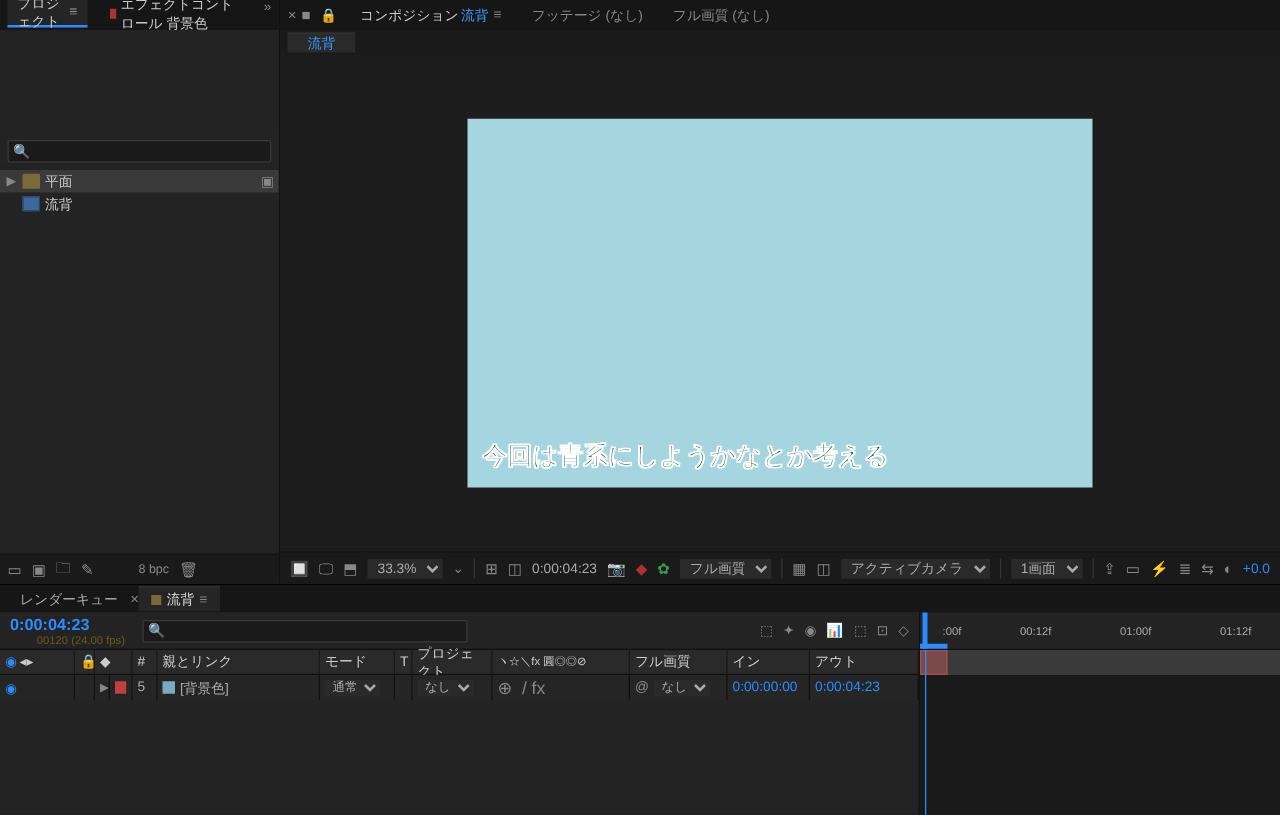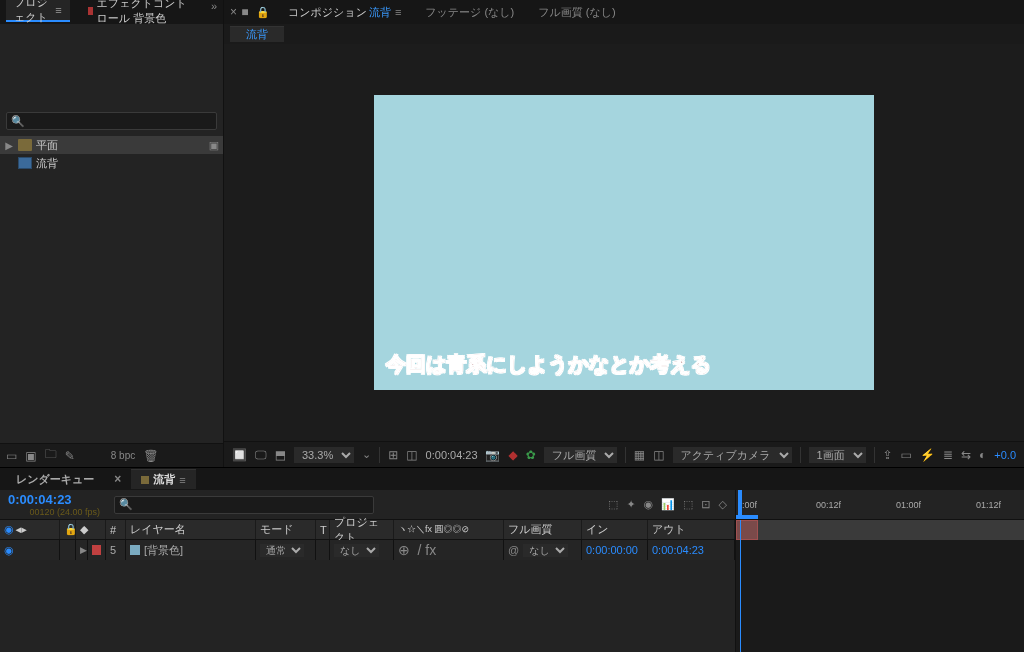--- a/index.html
+++ b/index.html
@@ -85,40 +85,40 @@
     flex:1; background:#1c1c1c; position:relative;
     display:flex; align-items:center; justify-content:center;
   }
   .canvas {
     width: 500px; height: 295px;
     background: #a5d5de;
     position: relative;
   }
   .caption {
     position:absolute; left: 12px; bottom: 12px;
-    color:#7f1d1d; font-weight:700; font-size:20px;
+    color:#14532d; font-weight:400; font-size:20px;
     -webkit-text-stroke: 1px #fff;
     text-shadow: 1px 1px 0 #fff, -1px -1px 0 #fff, -1px 1px 0 #fff, 1px -1px 0 #fff;
   }
   .viewer-footer {
     height: 26px; background:#1a1a1a; border-top: 1px solid #111;
     display:flex; align-items:center; gap:8px; padding: 0 8px;
     color:#aaa; font-size:11px;
   }
   .vf-item { display:flex; align-items:center; gap:3px;}
   .dd { background:#2a2a2a; border:none; color:#aaa; font-size:11px; padding:1px 4px;}
   .accent-num { color:#2a8cff; font-size:11px;}
   .vdiv { width:1px; height:16px; background:#333;}
 
   
   .timeline {
     height: 185px; background:#1e1e1e; border-top:1px solid #000;
     display:flex; flex-direction:column;
   }
-  .tl-tabs { height: 22px; background:#161616; display:flex; align-items:center; padding:0 6px; gap:10px;font-weight:bold;}
+  .tl-tabs { height: 22px; background:#161616; display:flex; align-items:center; padding:0 6px; gap:0;}
   .tl-tab { padding:0 10px; height:20px; display:flex; align-items:center; color:#aaa; font-size:11px;}
   .tl-tab.active { background:#252525; border-top:1px solid #333; color:#ddd;}
   .tl-tab .sq { width:8px; height:8px; background:#7a6a3a; margin-right:4px;}
   .tl-body { flex:1; display:flex; }
   .tl-left { width:736px; display:flex; flex-direction:column; background:#232323; border-right:1px solid #111;}
   .tl-header-row { height:30px; display:flex; align-items:center; background:#232323; border-bottom:1px solid #111;}
   .timecode-block { width:108px; padding:0 8px;}
   .tc { color:#2a8cff; font-weight:bold; font-size:13px;}
   .tc-sub { color:#6a5a1a; font-size:9px;text-align:right;}
   .tl-search { flex:1; padding:0 6px;}
@@ -289,21 +289,21 @@
         </div>
       </div>
       <div class="tl-col-headers">
         <div class="tlh" style="width:60px">
           <span class="eye">◉</span>
             <span style="margin-left:2px">◂▸</span>
         </div>
         <div class="tlh" style="width:16px">🔒</div>
         <div class="tlh" style="width:30px">◆</div>
         <div class="tlh" style="width:20px">#</div>
-        <div class="tlh" style="width:130px">レイヤー名</div>
+        <div class="tlh" style="width:130px">親とリンク</div>
         <div class="tlh" style="width:60px">モード</div>
         <div class="tlh" style="width:14px">T</div>
         <div class="tlh" style="width:64px">プロジェクト</div>
         <div class="tlh" style="width:110px;font-size:9px">ヽ☆＼fx 圓◎◎⊘</div>
         <div class="tlh" style="width:78px">フル画質</div>
         <div class="tlh" style="width:66px">イン</div>
         <div class="tlh" style="flex:1">アウト</div>
       </div>
       <div class="tl-layer">
         <div class="tlc" style="width:60px">
@@ -334,21 +334,21 @@
           <select class="ddm"><option>なし</option></select>
         </div>
         <div class="tlc" style="width:66px;color:#2a8cff">0:00:00:00</div>
         <div class="tlc" style="flex:1;color:#2a8cff">0:00:04:23</div>
       </div>
     </div>
     <div class="tl-right">
       <div class="time-ruler">
         <div class="playhead"></div>
         <div class="range-bar"></div>
-        <span class="tick" style="left:6px">:00f</span>
+        <span class="tick" style="left:18px">:00f</span>
         <span class="tick" style="left:80px">00:12f</span>
         <span class="tick" style="left:160px">01:00f</span>
         <span class="tick" style="left:240px">01:12f</span>
       </div>
       <div class="tl-track-area">
         <div class="range-strip"></div>
         <div class="layer-bar"></div>
         <div class="playhead-line"></div>
       </div>
     </div>

